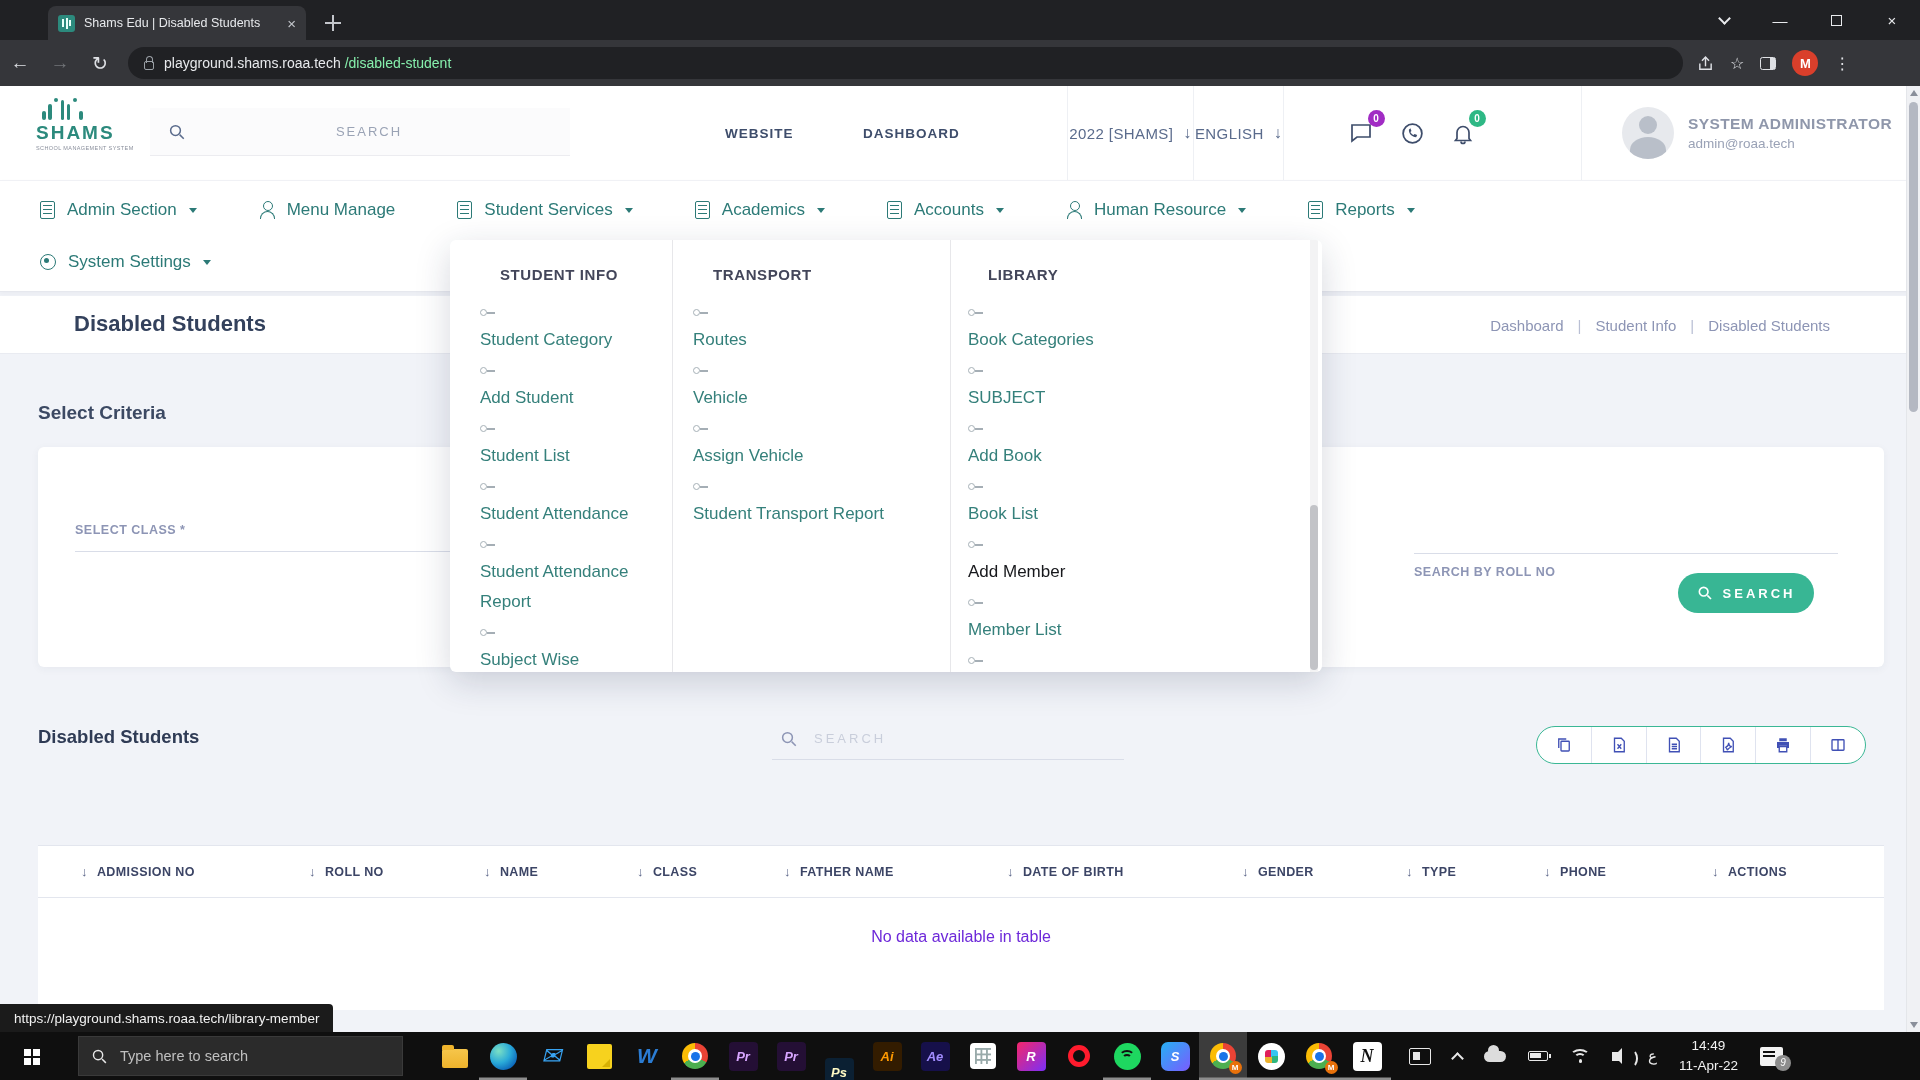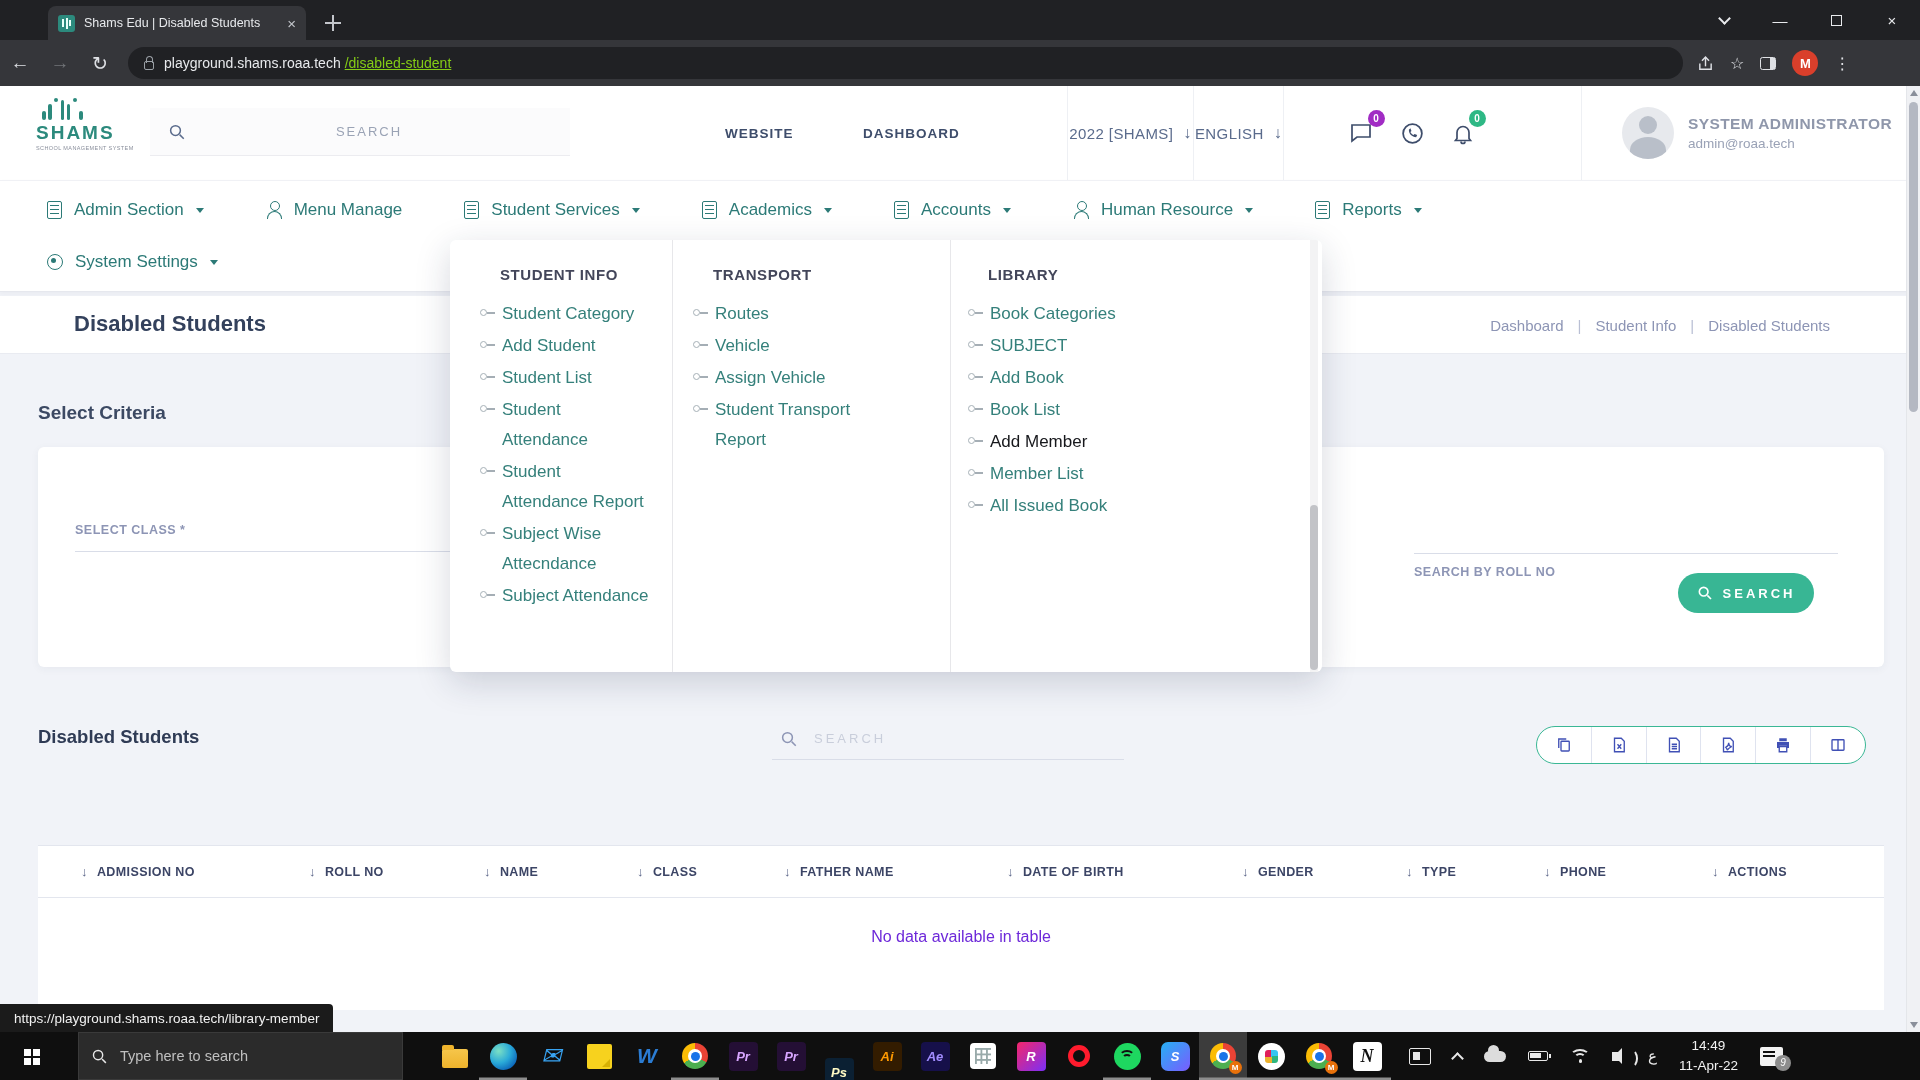--- a/index.html
+++ b/index.html
@@ -22,21 +22,21 @@
   .max-box { width:11px; height:11px; border:1.6px solid #e8eaed; }
   .win-close { background:transparent; }
 
   .urlbar { position:absolute; left:0; top:40px; width:1920px; height:46px; background:#35363a; display:flex; align-items:center; }
   .nav-ic { color:#dfe1e5; font-size:19px; width:40px; text-align:center; }
   .nav-ic.dim { color:#73767a; }
   .url-pill { margin-left:8px; width:1555px; height:32px; background:#202124; border-radius:16px; display:flex; align-items:center; padding:4px 16px; gap:10px; }
   .lock { width:10px; height:9px; border:1.6px solid #9aa0a6; border-radius:2px; position:relative; margin-top:4px; }
   .lock::before { content:""; position:absolute; left:1px; top:-6px; width:5px; height:6px; border:1.6px solid #9aa0a6; border-bottom:none; border-radius:4px 4px 0 0; }
   .url-host { color:#e8eaed; font-size:14px; }
-  .url-path { color:#84cc16; font-size:14px;text-decoration:underline; }
+  .url-path { color:#86efac; font-size:14px; }
   .urlbar-right { display:flex; align-items:center; gap:16px; margin-left:14px; }
   .share-ic, .star-ic, .panel-ic { color:#dfe1e5; font-size:16px; }
   .panel-ic { width:16px; height:13px; border:1.7px solid #dfe1e5; border-radius:2.5px; position:relative; }
   .panel-ic::before { content:""; position:absolute; right:0; top:0; bottom:0; width:5px; background:#dfe1e5; }
   .profile-badge { width:26px; height:26px; border-radius:50%; background:#d93f2b; color:#fff; font-size:13px; font-weight:bold; display:flex; align-items:center; justify-content:center; }
   .kebab { color:#dfe1e5; font-size:16px; letter-spacing:0; }
 
   
   .site-header { position:absolute; left:0; top:86px; width:1920px; height:94px; background:#fff; }
   .logo { position:absolute; left:36px; top:12px; width:120px; }
@@ -59,42 +59,42 @@
   .badge.purple { background:#a12cc4; }
   .badge.green { background:#2eb885; }
   .user-block { position:absolute; right:28px; top:0; height:94px; display:flex; align-items:center; gap:14px; border-left:1px solid #eef0f4; padding-left:40px; }
   .avatar { width:52px; height:52px; border-radius:50%; background:#e7e9ed; position:relative; overflow:hidden; }
   .avatar::before { content:""; position:absolute; left:17px; top:9px; width:18px; height:18px; border-radius:50%; background:#b9bfc9; }
   .avatar::after { content:""; position:absolute; left:8px; top:30px; width:36px; height:26px; border-radius:50% 50% 0 0; background:#b9bfc9; }
   .user-name { color:#8f97ab; font-size:15.5px; font-weight:bold; letter-spacing:.4px; }
   .user-email { color:#9aa2b6; font-size:13.5px; margin-top:3px; }
 
   
-  .navbar { position:absolute; left:0; top:180px; width:1920px; height:112px; background:#fff; border-top:1px solid #f0f1f5; border-bottom:1px solid #e6e8ee; box-shadow:0 2px 4px rgba(40,50,80,.04);padding-left:7px; }
+  .navbar { position:absolute; left:0; top:180px; width:1920px; height:112px; background:#fff; border-top:1px solid #f0f1f5; border-bottom:1px solid #e6e8ee; box-shadow:0 2px 4px rgba(40,50,80,.04); }
   .nav-row { display:flex; align-items:center; gap:62px; padding-left:40px; height:47px; margin-top:5px; }
   .nav-item { display:flex; align-items:center; gap:12px; color:#2c7a77; font-size:17px; cursor:pointer; white-space:nowrap; }
   .doc-ic { width:15px; height:18px; border:1.6px solid #2c7a77; border-radius:2px; position:relative; flex:none; }
   .doc-ic::before { content:""; position:absolute; left:2px; top:3px; right:2px; height:1.5px; background:#2c7a77; box-shadow:0 4px 0 #2c7a77, 0 8px 0 #2c7a77; }
   .gear-ic { width:16px; height:16px; border:1.8px solid #2c7a77; border-radius:50%; position:relative; flex:none; }
   .gear-ic::before { content:""; position:absolute; left:3.4px; top:3.4px; width:5px; height:5px; border-radius:50%; background:#2c7a77; }
   .person-ic { width:16px; height:18px; position:relative; flex:none; }
   .person-ic::before { content:""; position:absolute; left:4px; top:0; width:8px; height:8px; border:1.6px solid #2c7a77; border-radius:50%; }
   .person-ic::after { content:""; position:absolute; left:1px; top:10px; width:13px; height:7px; border:1.6px solid #2c7a77; border-bottom:none; border-radius:8px 8px 0 0; }
   .caret { width:0; height:0; border-left:4.5px solid transparent; border-right:4.5px solid transparent; border-top:5.5px solid #2c7a77; margin-top:2px; }
 
   
   .mega { position:absolute; left:450px; top:240px; width:872px; height:432px; background:#fff; border-radius:6px; box-shadow:0 10px 35px rgba(30,40,70,.18); z-index:50; overflow:hidden; }
   .mm-col { position:absolute; top:26px; }
   .mm-col-1 { left:30px; width:170px; }
   .mm-col-2 { left:243px; width:200px; }
   .mm-col-3 { left:518px; width:250px; }
   .mm-divider { position:absolute; top:0; bottom:0; width:1px; background:#e7e7ea; }
   .mm-div-1 { left:222px; } .mm-div-2 { left:500px; }
   .mm-title { color:#43465a; font-size:15px; font-weight:bold; letter-spacing:.6px; margin-bottom:16px; padding-left:20px; }
-  .mm-item { display:flex; gap:6px; color:#35807b; font-size:17px; line-height:30px; cursor:pointer; margin-bottom:2px; }
+  .mm-item { display:flex; gap:6px; color:#35807b; font-size:17px; line-height:30px; cursor:pointer; margin-bottom:2px;flex-direction:column; }
   .mm-item.active span.lbl { color:#17181c; }
   .key-ic { width:16px; height:10px; position:relative; margin-top:10px; opacity:.6; flex:none; }
   .key-ic::before { content:""; position:absolute; left:0; top:0; width:5px; height:5px; border:1.5px solid #6a7a85; border-radius:50%; }
   .key-ic::after { content:""; position:absolute; left:7px; top:3px; width:8px; height:1.6px; background:#6a7a85; }
   .mm-scroll { position:absolute; right:4px; top:0; bottom:0; width:8px; background:#f3f3f4; }
   .mm-thumb { position:absolute; right:0; top:265px; width:8px; height:165px; background:#c2c3c7; border-radius:4px; }
 
   
   .titlebar { position:absolute; left:0; top:296px; width:1920px; height:58px; background:#fff; border-bottom:1px solid #e9ebf1; }
   .page-title { position:absolute; left:74px; top:15px; color:#33415c; font-size:22px; font-weight:bold; }
@@ -131,21 +131,21 @@
   .pg-arrow.up { top:4px; border-bottom:6px solid #8a8f9a; }
   .pg-arrow.down { bottom:4px; border-top:6px solid #8a8f9a; }
 
   
   .status-tip { position:absolute; left:0; top:1004px; height:28px; background:#1b1b1b; color:#f2f2f2; font-size:13.5px; display:flex; align-items:center; padding:0 14px; border-radius:0 4px 0 0; z-index:60; }
 
   
   .taskbar { position:absolute; left:0; top:1032px; width:1920px; height:48px; background:#0f0f0f; display:flex; align-items:center; z-index:70; }
   .start { width:62px; height:48px; display:flex; align-items:center; justify-content:center; }
   .win-logo { width:7px; height:7px; background:#fdfdfd; box-shadow:9px 0 #fdfdfd, 0 9px #fdfdfd, 9px 9px #fdfdfd; margin:-8px 8px 0 0; }
-  .tb-search { width:325px; height:48px; background:#2b2b2b; border:1px solid #3a3a3a; display:flex; align-items:center; gap:12px; padding:0 12px; margin-left:16px; }
+  .tb-search { width:325px; height:40px; background:#2b2b2b; border:1px solid #3a3a3a; display:flex; align-items:center; gap:12px; padding:0 12px; margin-left:16px; }
   .tb-search input { background:transparent; border:none; outline:none; color:#cfcfcf; font-size:14.5px; flex:1; font-family:"Liberation Sans",sans-serif; }
   .tb-search input::placeholder { color:#c0c0c0; }
   .slots { display:flex; margin-left:28px; }
   .slot { width:48px; height:48px; display:flex; align-items:center; justify-content:center; position:relative; }
   .slot.open { box-shadow:inset 0 -2.5px 0 #8d8d8d; }
   .slot.focused { background:#3c3c3c; }
   .app { width:29px; height:29px; display:flex; align-items:center; justify-content:center; font-weight:bold; font-size:13px; border-radius:4px; position:relative; }
   .a-folder { background:linear-gradient(#f6c64b,#eeb32c); border-radius:2px; width:26px; height:19px; margin-top:4px; }
   .a-folder::before { content:""; position:absolute; left:0; top:-4px; width:12px; height:5px; background:#eeb32c; border-radius:2px 2px 0 0; }
   .a-edge { border-radius:50%; width:27px; height:27px; background:radial-gradient(circle at 32% 30%, #7ce0c4, #2aaad8 45%, #0b63b8 80%); }

